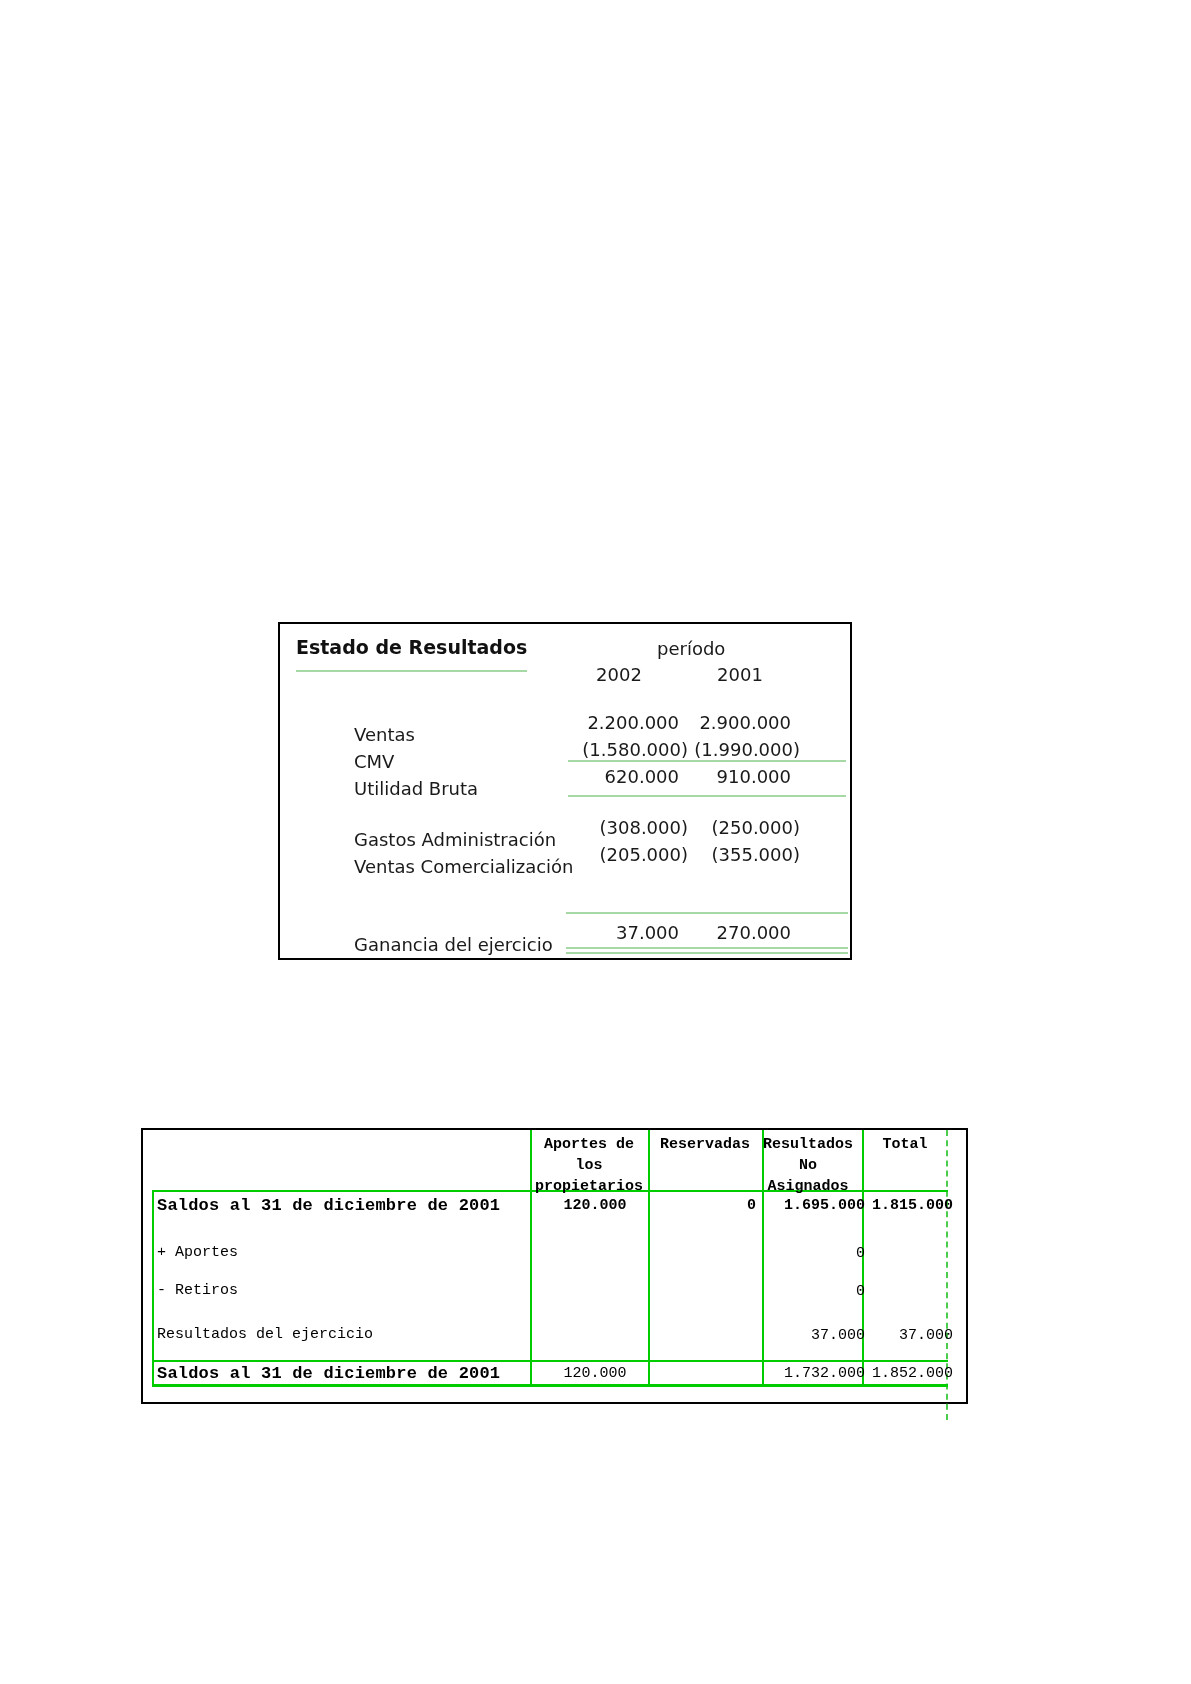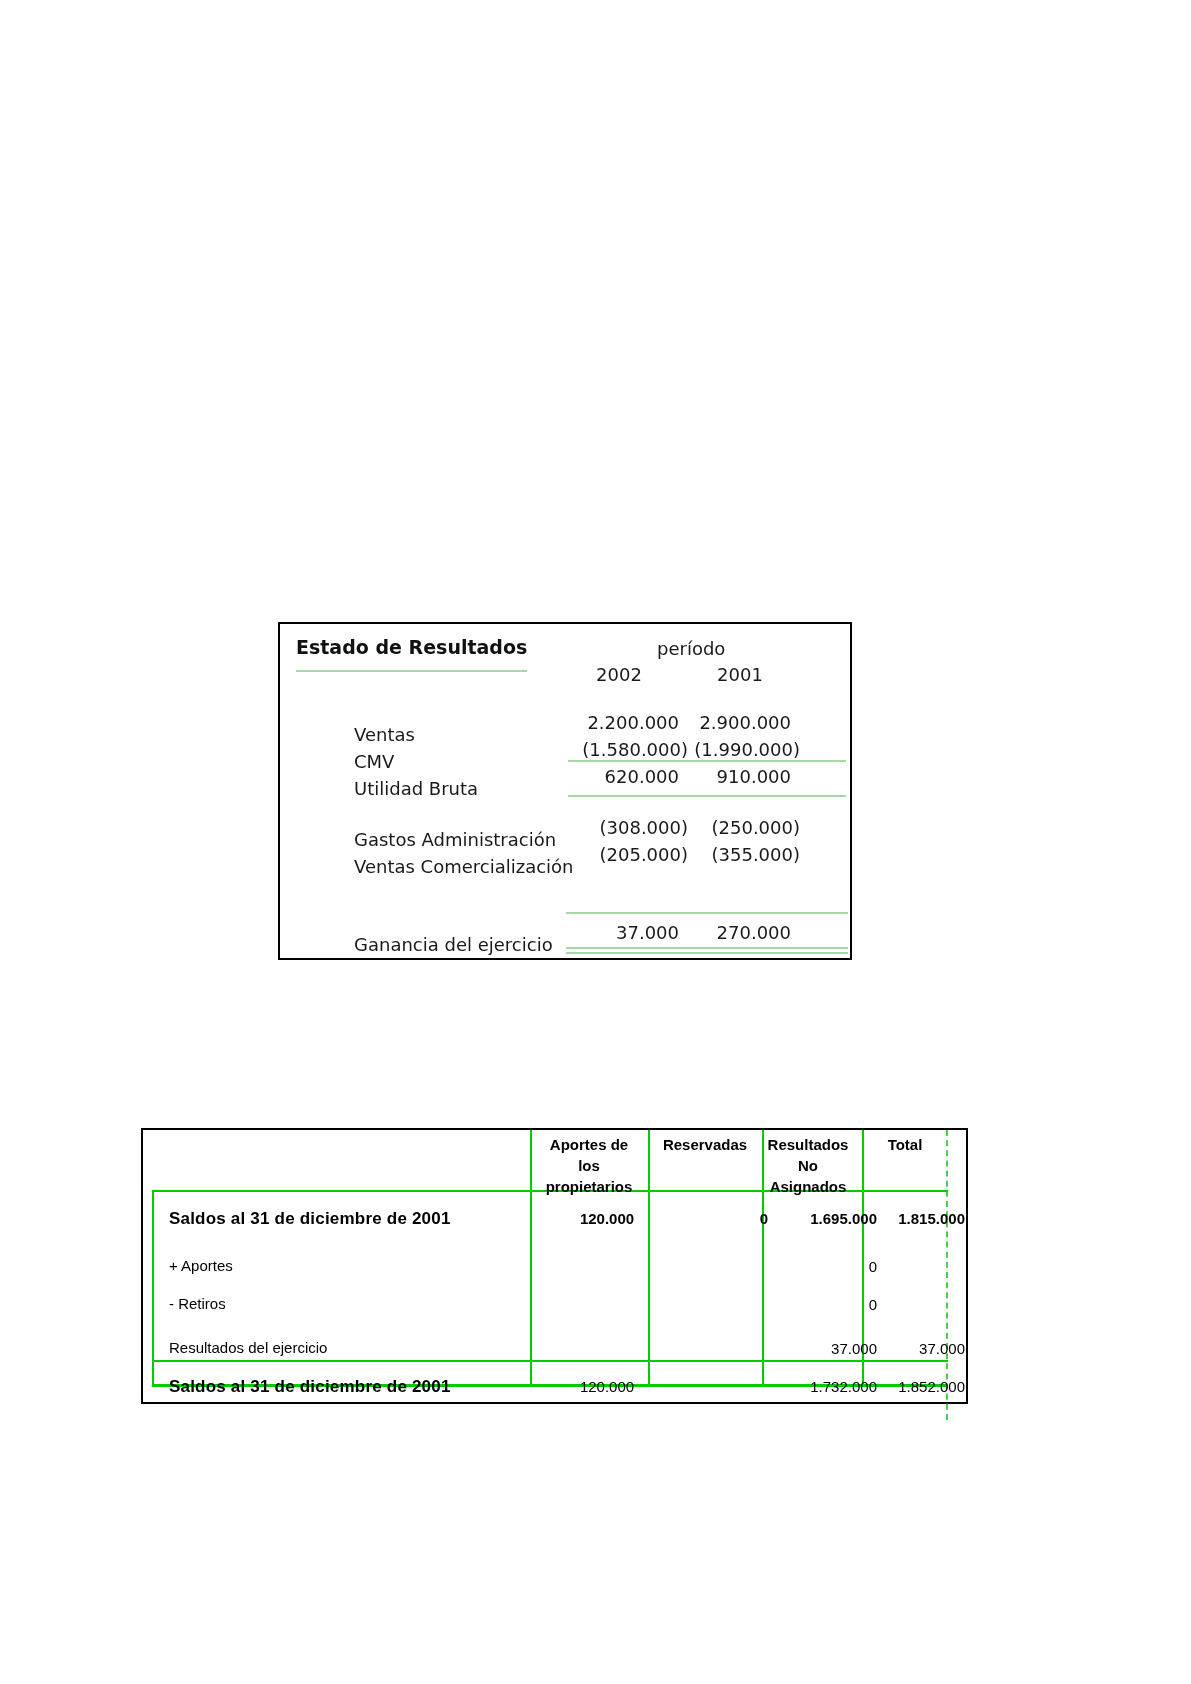--- a/index.html
+++ b/index.html
@@ -30,34 +30,34 @@
   .l-cmv { left:288px; top:136px; width:278px; }
   .l-ub  { left:288px; top:171px; width:278px; }
   .l-gan-top { left:286px; top:288px; width:282px; }
   .l-gan-b1  { left:286px; top:323px; width:282px; }
   .l-gan-b2  { left:286px; top:328px; width:282px; }
 
   
   .t2 { position:absolute; left:141px; top:1128px; width:827px; height:276px;
         border:2px solid #000; box-sizing:border-box;
         font-family:"Liberation Sans", sans-serif; color:#000; }
-  .t2 * { box-sizing:border-box; }
+  .t2 * { box-sizing:border-box;font-family:Liberation Mono, monospace; }
   .t2-vline { position:absolute; top:0; width:2px; height:257px; background:#00cc00; }
   .vl1{left:387px;} .vl2{left:505px;} .vl3{left:619px;} .vl4{left:719px;}
   .t2-dashed { position:absolute; left:803px; top:0; width:0; height:290px;
                border-left:2px dashed #4ccc4c; }
   .t2-leftborder { position:absolute; left:9px; top:60px; width:2px; height:197px; background:#00cc00; }
   .t2-hline { position:absolute; left:9px; height:2px; width:796px; background:#00cc00; }
   .hl-head{top:60px;} .hl-row5{top:230px;}
   .t2-bottom { position:absolute; left:9px; top:254px; height:3px; width:796px; background:#00cc00; }
   .t2-hcell { position:absolute; top:4px; font-size:15px; font-weight:bold; line-height:21px;
               text-align:center; white-space:pre-line; }
   .hc1{left:387px;width:118px;} .hc2{left:505px;width:114px;}
   .hc3{left:619px;width:92px;text-align:center;} .hc4{left:719px;width:86px;}
-  .t2-row { position:absolute; left:12px; width:100%; height:22px; font-size:15px;margin-top:13px; }
+  .t2-row { position:absolute; left:0; width:100%; height:22px; font-size:15px; }
   .t2-label { position:absolute; left:14px; top:0; white-space:nowrap; }
   .t2-row.boldrow .t2-label { font-weight:bold; font-size:17px; letter-spacing:0.2px; }
   .t2-row.boldvals .t2v { font-weight:bold; }
   .t2v { position:absolute; top:1px; text-align:right; white-space:nowrap; }
   .t2v.c1{left:387px;width:130px;text-align:center;} .t2v.c2{left:505px;width:108px;}
   .t2v.c3{left:619px;width:103px;} .t2v.c4{left:719px;width:91px;}
   .q0{top:66px;} .q1{top:114px;} .q2{top:152px;} .q3{top:196px;} .q4{top:234px;}
 </style>
 </head>
 <body>

